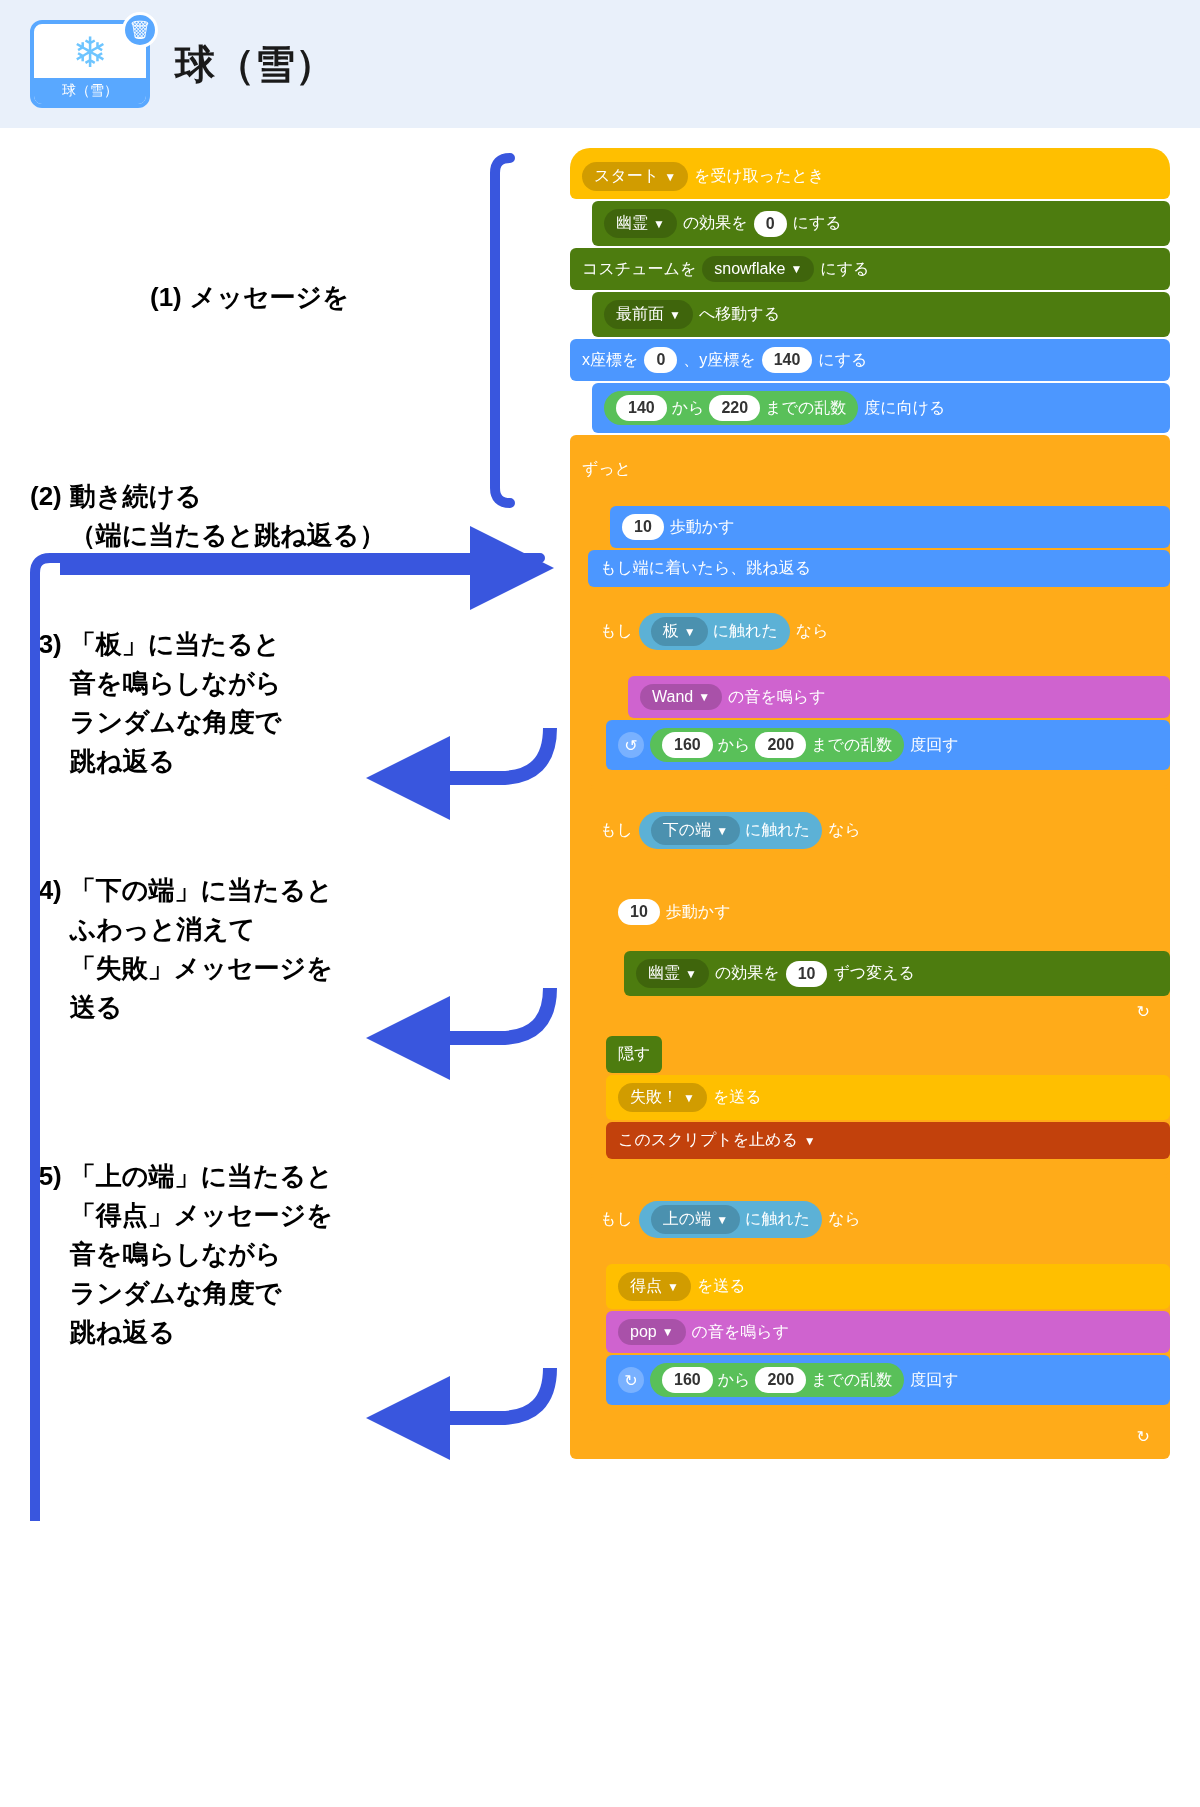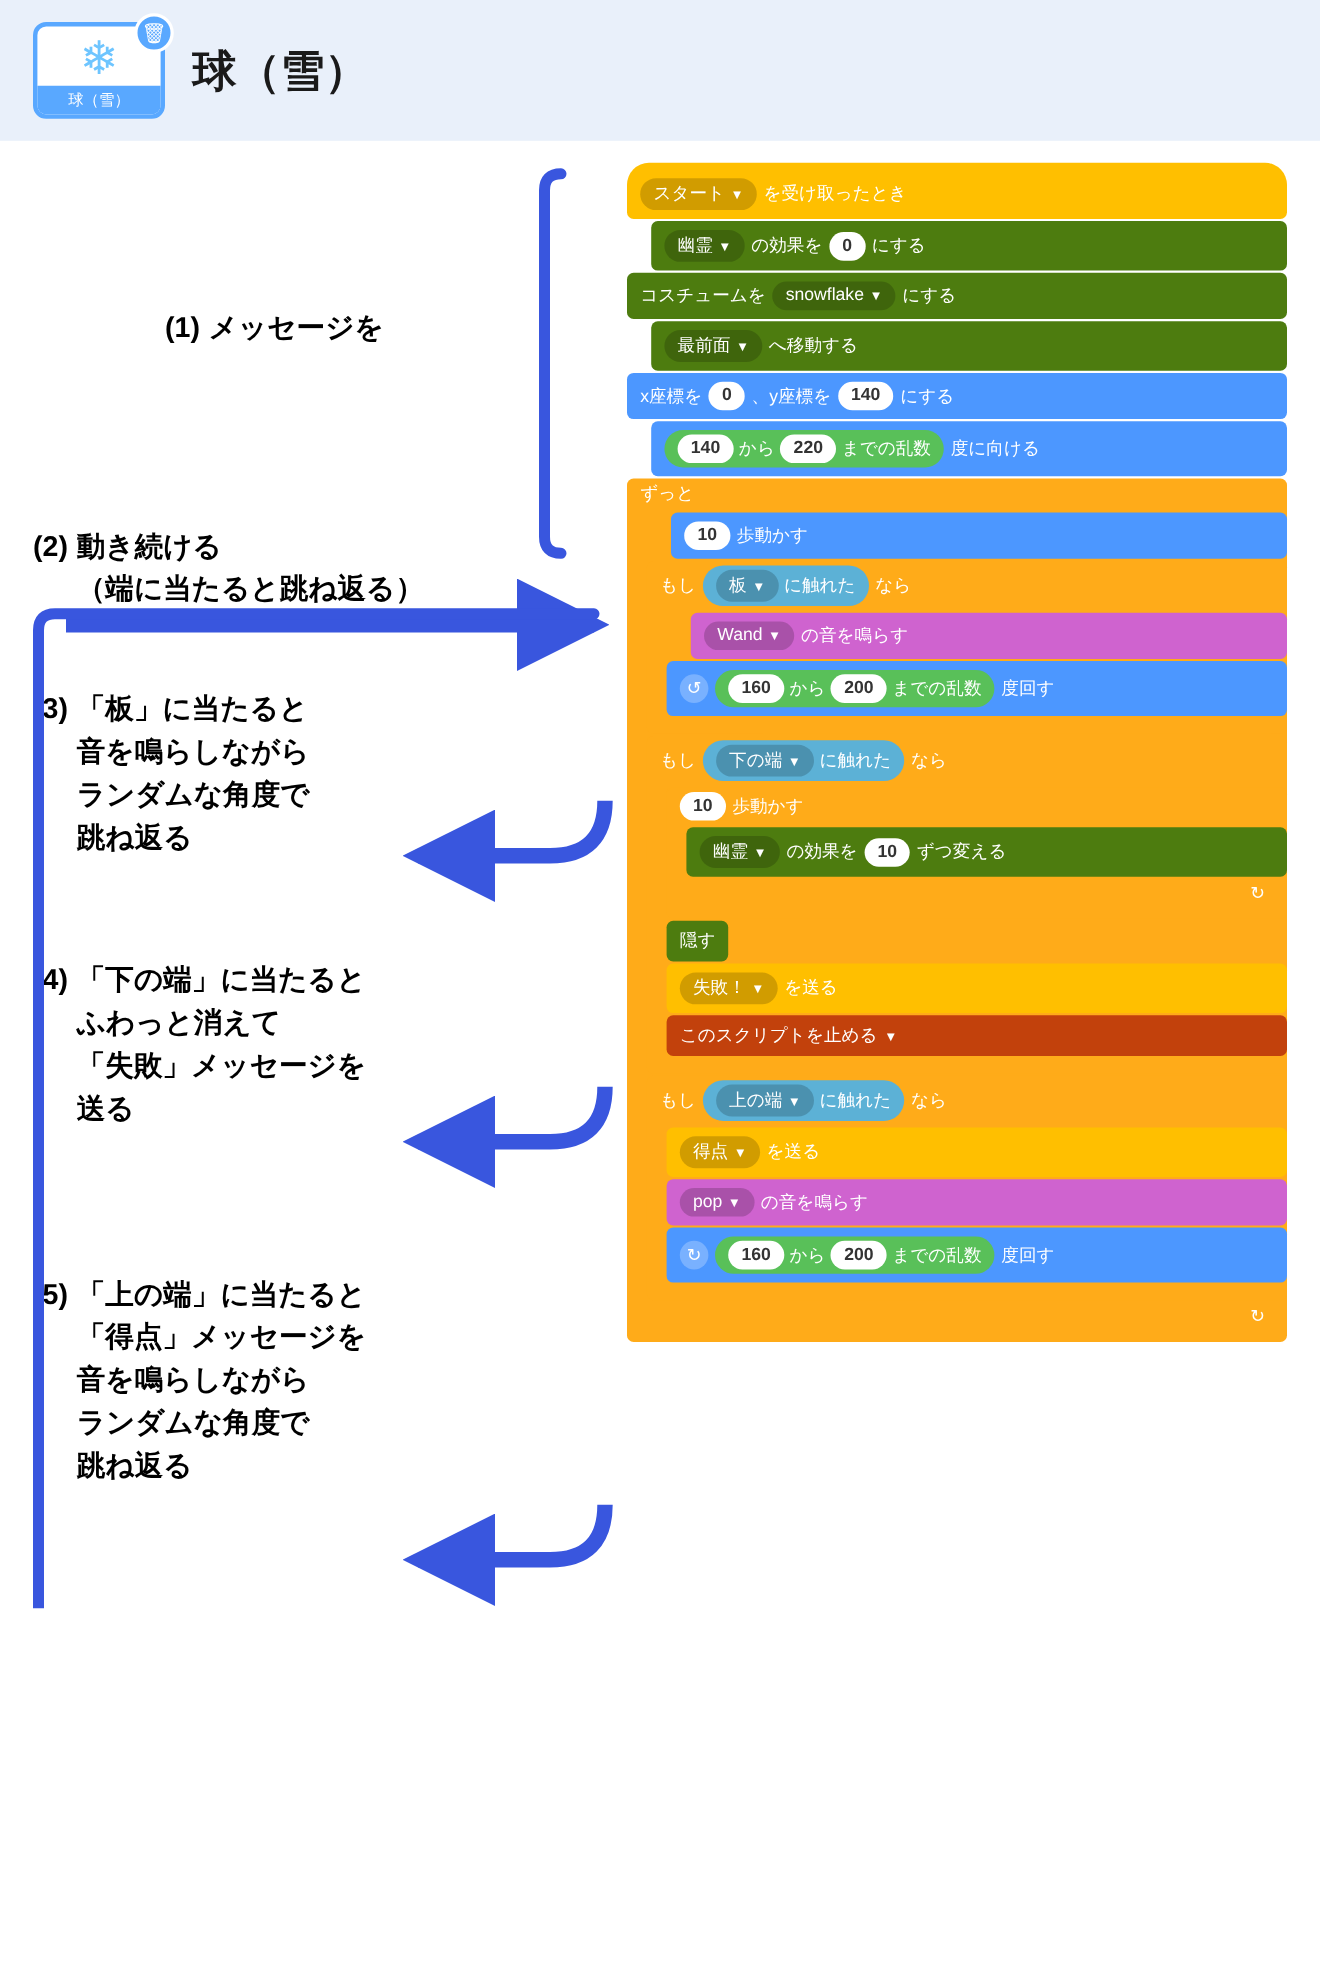--- a/index.html
+++ b/index.html
@@ -23,21 +23,21 @@
   .looks{background:#4d7c0f}
   .sound{background:#cf63cf}
   .events{background:#ffbf00}
   .control{background:#c2410c}
   .sensing-pill{background:#5cb1d6}
   .pill{border-radius:999px;padding:4px 12px;display:inline-flex;align-items:center;gap:5px;white-space:nowrap}
   .pill-dk{background:rgba(0,0,0,.18)}
   .pill-wh{background:#fff;color:#333;min-width:30px;justify-content:center;font-weight:600}
   .oper{background:#59c059;color:#fff}
   .c-wrap{background:#ffab19;border-radius:6px;padding:0 0 12px 0;margin-bottom:2px}
-  .c-head{padding:4px 12px;display:flex;align-items:center;gap:6px;flex-wrap:wrap}
+  .c-head{padding:24px 12px;display:flex;align-items:center;gap:6px;flex-wrap:wrap}
   .c-body{margin-left:18px;background:#fff0;padding:2px 0}
   .c-foot{height:22px;display:flex;justify-content:flex-end;padding-right:20px;align-items:center;color:#fff}
   .indent{margin-left:22px}
   .chev{font-size:12px}
   .rot{width:26px;height:26px;border-radius:50%;background:rgba(255,255,255,.25);display:inline-flex;align-items:center;justify-content:center;font-size:16px}
 </style>
 </head>
 <body>
 
 <div class="header">
@@ -177,20 +177,23 @@
       <div class="c-head">
           <span>ずっと</span>
         </div>
       <div class="c-body">
 
         <div class="blk motion indent">
           <span class="pill pill-wh">10</span>
           <span>歩動かす</span>
         </div>
 
+        <div class="blk motion">
+            <span>もし端に着いたら、跳ね返る</span>
+          </div>
 
         <div class="c-wrap">
           <div class="c-head">
             <span>もし</span>
             <span class="pill sensing-pill">
               <span class="pill pill-dk">
                   <span>板</span> 
                   <span class="chev">▼</span>
                 </span>
               <span>に触れた</span>

